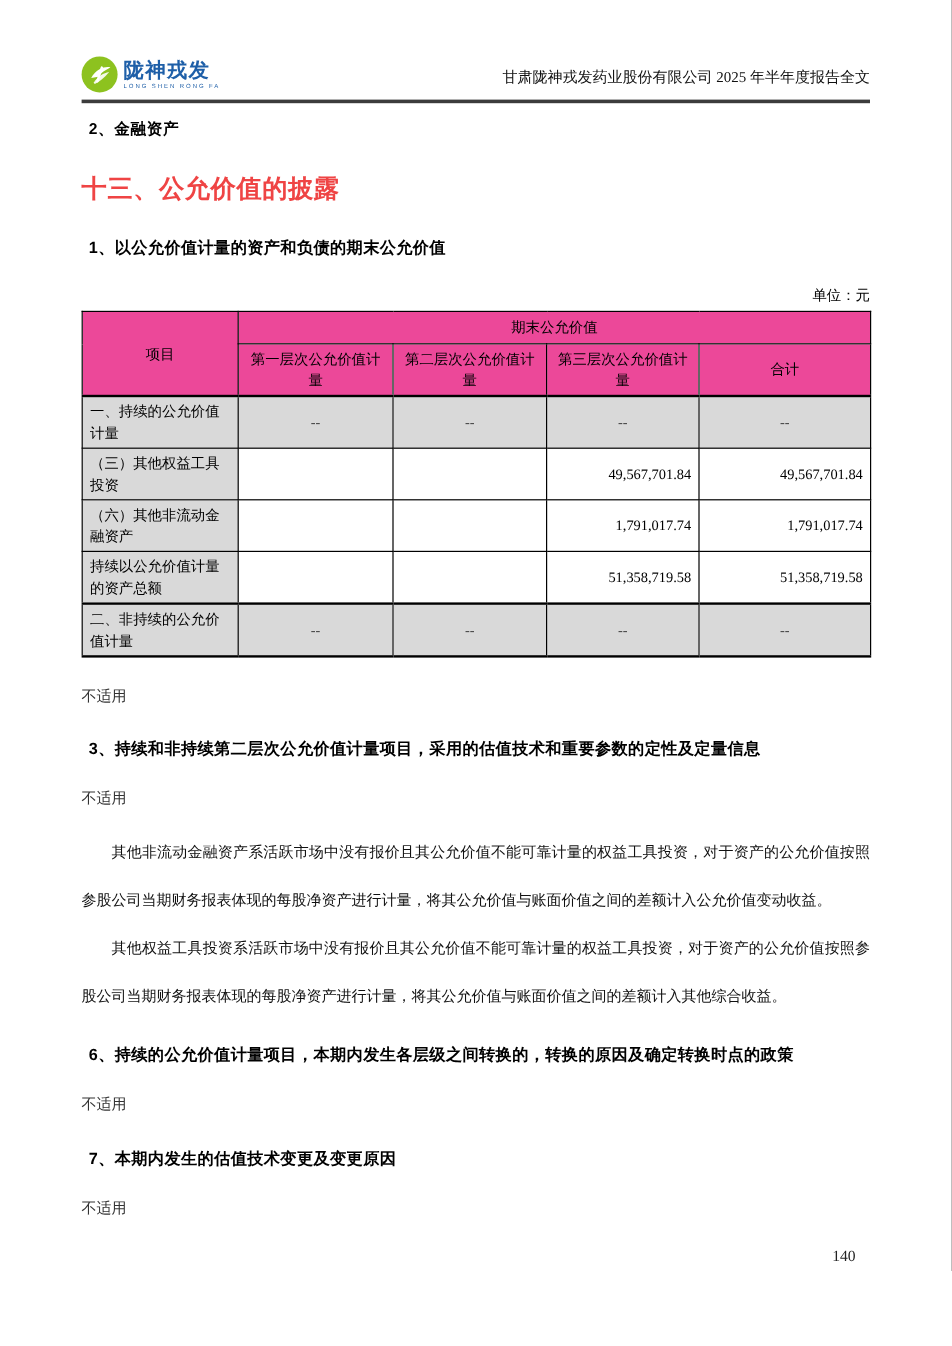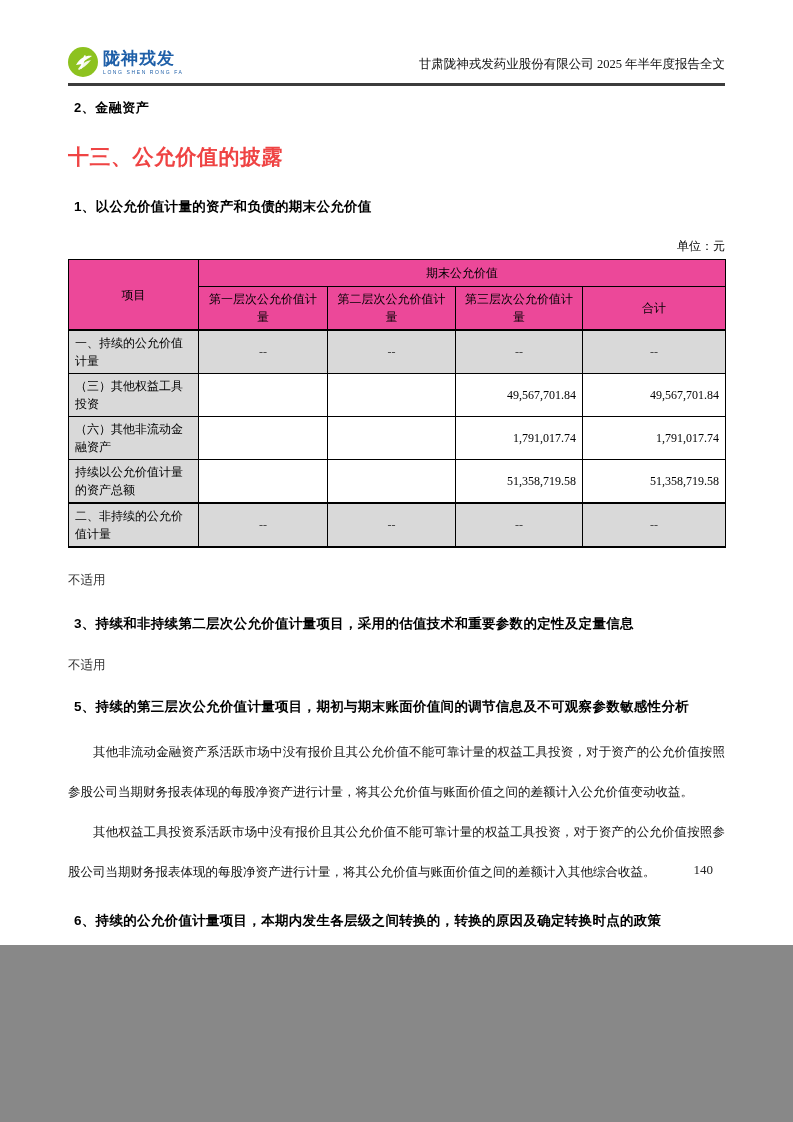--- a/index.html
+++ b/index.html
@@ -1,18 +1,18 @@
 <!DOCTYPE html>
 <html><head>
 <meta charset="utf-8">
 <style>
   html,body{margin:0;padding:0;background:#888;}
   .page{
     position:relative;
-    width:793px;height:945px;
+    width:793px;height:1122px;
     margin:0 auto;
     background:#ffffff;
     font-family:"Liberation Serif","DejaVu Serif",serif;
     color:#1a1a1a;
     overflow:hidden;
     box-sizing:border-box;
   }
   .content{padding:0 68px;}
 
   
@@ -186,21 +186,20 @@
       </tr>
     </tbody>
       </table>
 
     <div class="na">不适用</div>
 
     <div class="sub-h m-top-26">3、持续和非持续第二层次公允价值计量项目，采用的估值技术和重要参数的定性及定量信息</div>
     <div class="na">不适用</div>
 
 
-    <div class="sub-h m-top-24">5、持续的第三层次公允价值计量项目，期初与期末账面价值间的调节信息及不可观察参数敏感性分析</div>
 
     <div class="paras">
       <p class="para">其他非流动金融资产系活跃市场中没有报价且其公允价值不能可靠计量的权益工具投资，对于资产的公允价值按照参股公司当期财务报表体现的每股净资产进行计量，将其公允价值与账面价值之间的差额计入公允价值变动收益。</p>
       <p class="para">其他权益工具投资系活跃市场中没有报价且其公允价值不能可靠计量的权益工具投资，对于资产的公允价值按照参股公司当期财务报表体现的每股净资产进行计量，将其公允价值与账面价值之间的差额计入其他综合收益。</p>
     </div>
 
     <div class="sub-h m-top-20">6、持续的公允价值计量项目，本期内发生各层级之间转换的，转换的原因及确定转换时点的政策</div>
     <div class="na">不适用</div>
 
     <div class="sub-h m-top-28">7、本期内发生的估值技术变更及变更原因</div>

